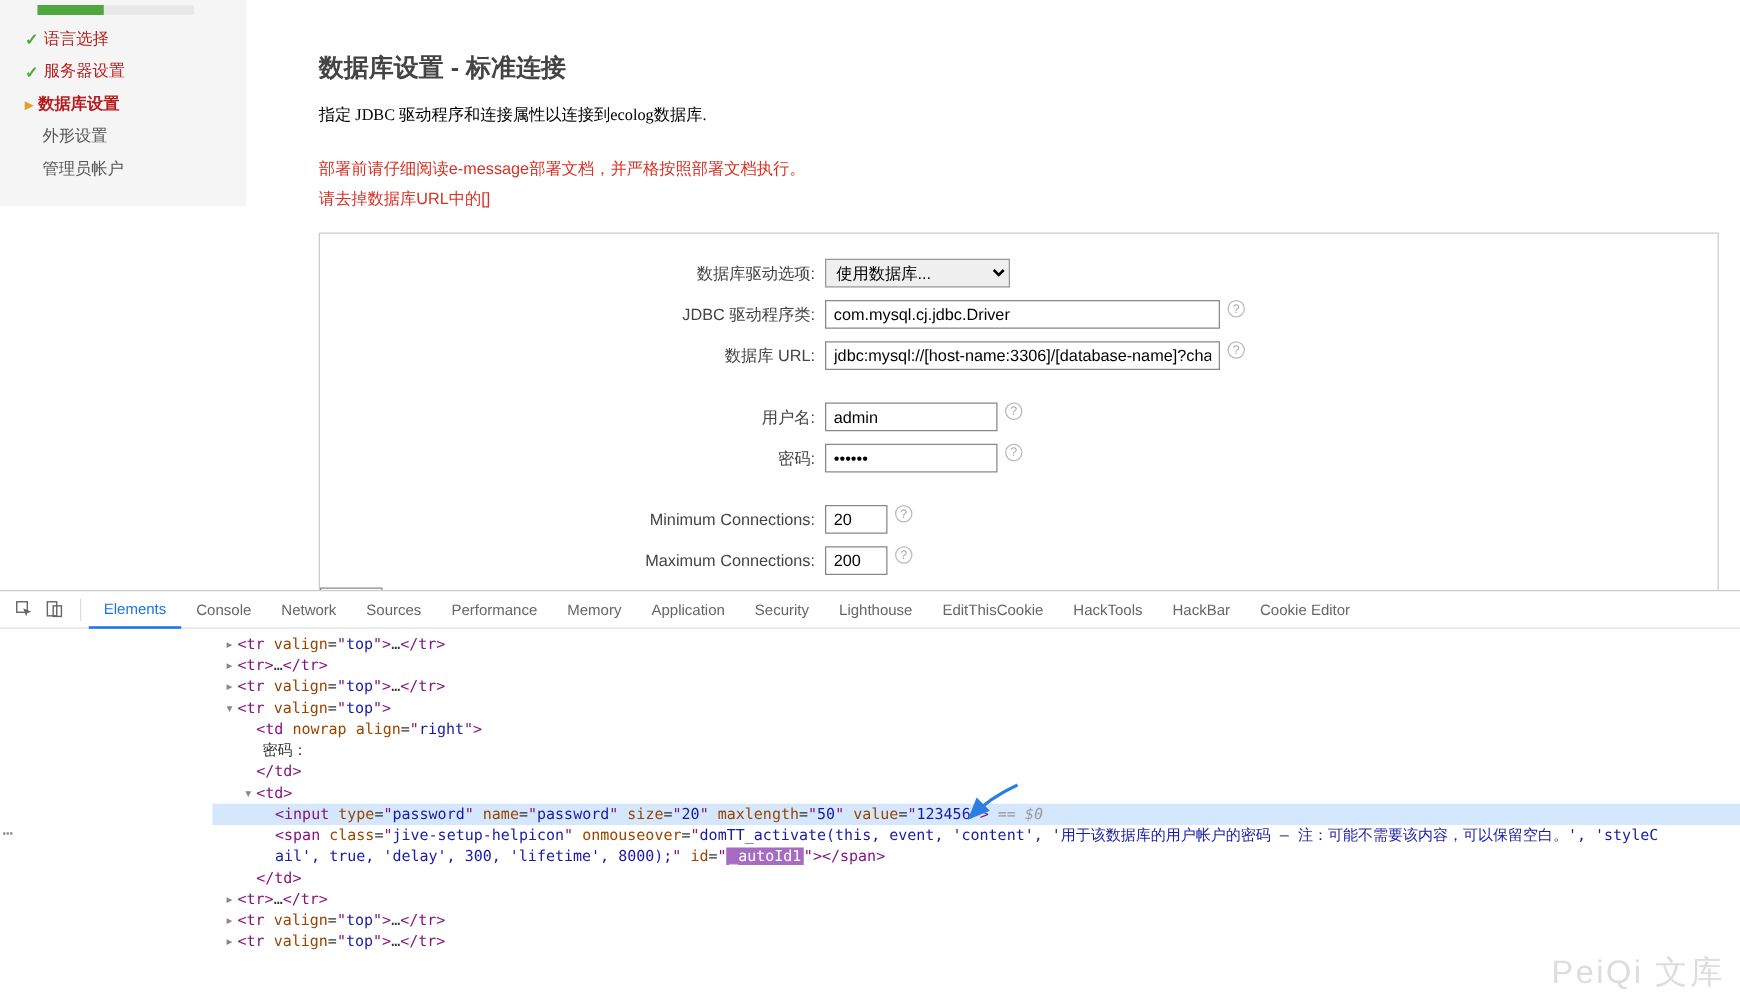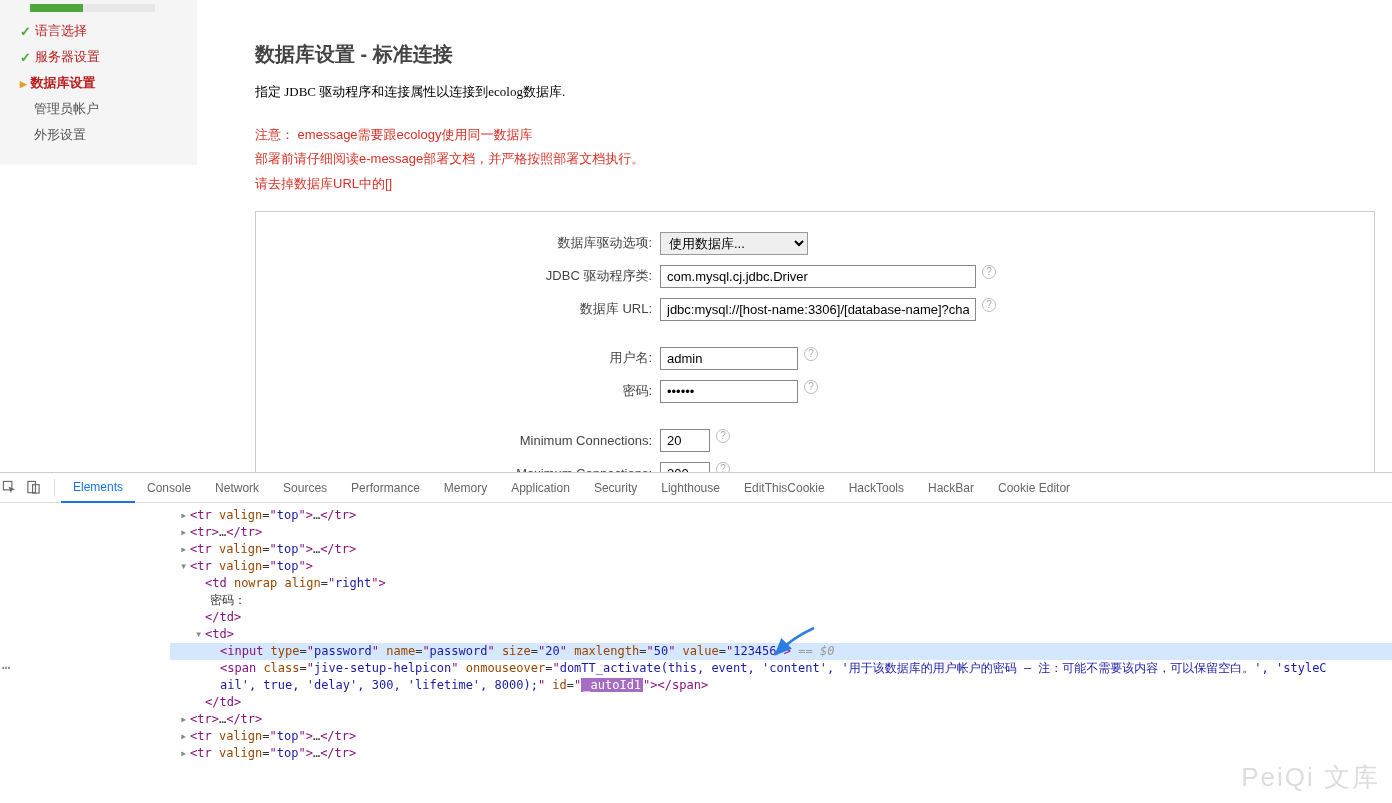--- a/index.html
+++ b/index.html
@@ -23,21 +23,21 @@
 .form-label{width:404px;text-align:right;padding-right:8px;font-size:13px;color:#444;}
 .form-field{display:flex;gap:6px;}
 select{font-size:13px;padding:2px 4px;border:1px solid #999;background:#efefef;width:148px;}
 input[type=text],input[type=password]{font-size:13px;padding:3px 6px;border:1px solid #888;}
 .w-wide{width:316px;}
 .w-mid{width:138px;}
 .w-small{width:50px;}
 .help-icon{width:14px;height:14px;border-radius:50%;border:1px solid #bbb;color:#aaa;font-size:10px;display:inline-flex;align-items:center;justify-content:center;cursor:help;}
 .gap{height:16px;}
 .devtools{border-top:1px solid #ccc;height:331px;display:flex;flex-direction:column;font-family:Consolas,Menlo,monospace;}
-.dt-tabs{display:flex;align-items:center;height:30px;border-bottom:1px solid #ddd;gap:0;font-family:"Segoe UI",Arial,sans-serif;}
+.dt-tabs{display:flex;align-items:center;height:30px;border-bottom:1px solid #ddd;padding-left:10px;gap:0;font-family:"Segoe UI",Arial,sans-serif;}
 .dt-icon{width:18px;height:18px;display:flex;align-items:center;justify-content:center;color:#666;margin-right:6px;cursor:pointer;}
 .dt-icon svg{width:15px;height:15px;}
 .dt-tab{padding:0 12px;height:30px;display:flex;align-items:center;color:#666;font-size:12px;cursor:pointer;}
 .dt-tab.active{color:#1a73e8;border-bottom:2px solid #1a73e8;}
 .dt-body{flex:1;overflow:auto;font-size:12px;padding-top:4px;padding-left:170px;line-height:17px;color:#333;position:relative;}
 .dt-line{white-space:nowrap;}
 .arrow{display:inline-block;width:10px;color:#888;}
 .arrow.down::before{content:"▾";}
 .arrow.right::before{content:"▸";}
 .ind1{padding-left:10px;}
@@ -68,31 +68,30 @@
     <div class="nav-item done">
         <span>语言选择</span>
       </div>
     <div class="nav-item done">
         <span>服务器设置</span>
       </div>
     <div class="nav-item current">
         <span>数据库设置</span>
       </div>
     <div class="nav-sub">
+        <span>外形设置</span>
+      </div>
+    <div class="nav-sub">
         <span>管理员帐户</span>
-      </div>
-    <div class="nav-sub">
-        <span>外形设置</span>
       </div>
   </div>
 
   <div class="content">
     <div class="page-title">数据库设置 - 标准连接</div>
     <div class="desc">指定 JDBC 驱动程序和连接属性以连接到ecolog数据库.</div>
-    <div class="warn">注意：  emessage需要跟ecology使用同一数据库</div>
     <div class="warn">部署前请仔细阅读e-message部署文档，并严格按照部署文档执行。</div>
     <div class="warn">请去掉数据库URL中的[]</div>
 
     <div class="form-area">
       <div class="form-row">
         <div class="form-label">数据库驱动选项:</div>
         <div class="form-field">
           <select><option>使用数据库...</option></select>
         </div>
       </div>

